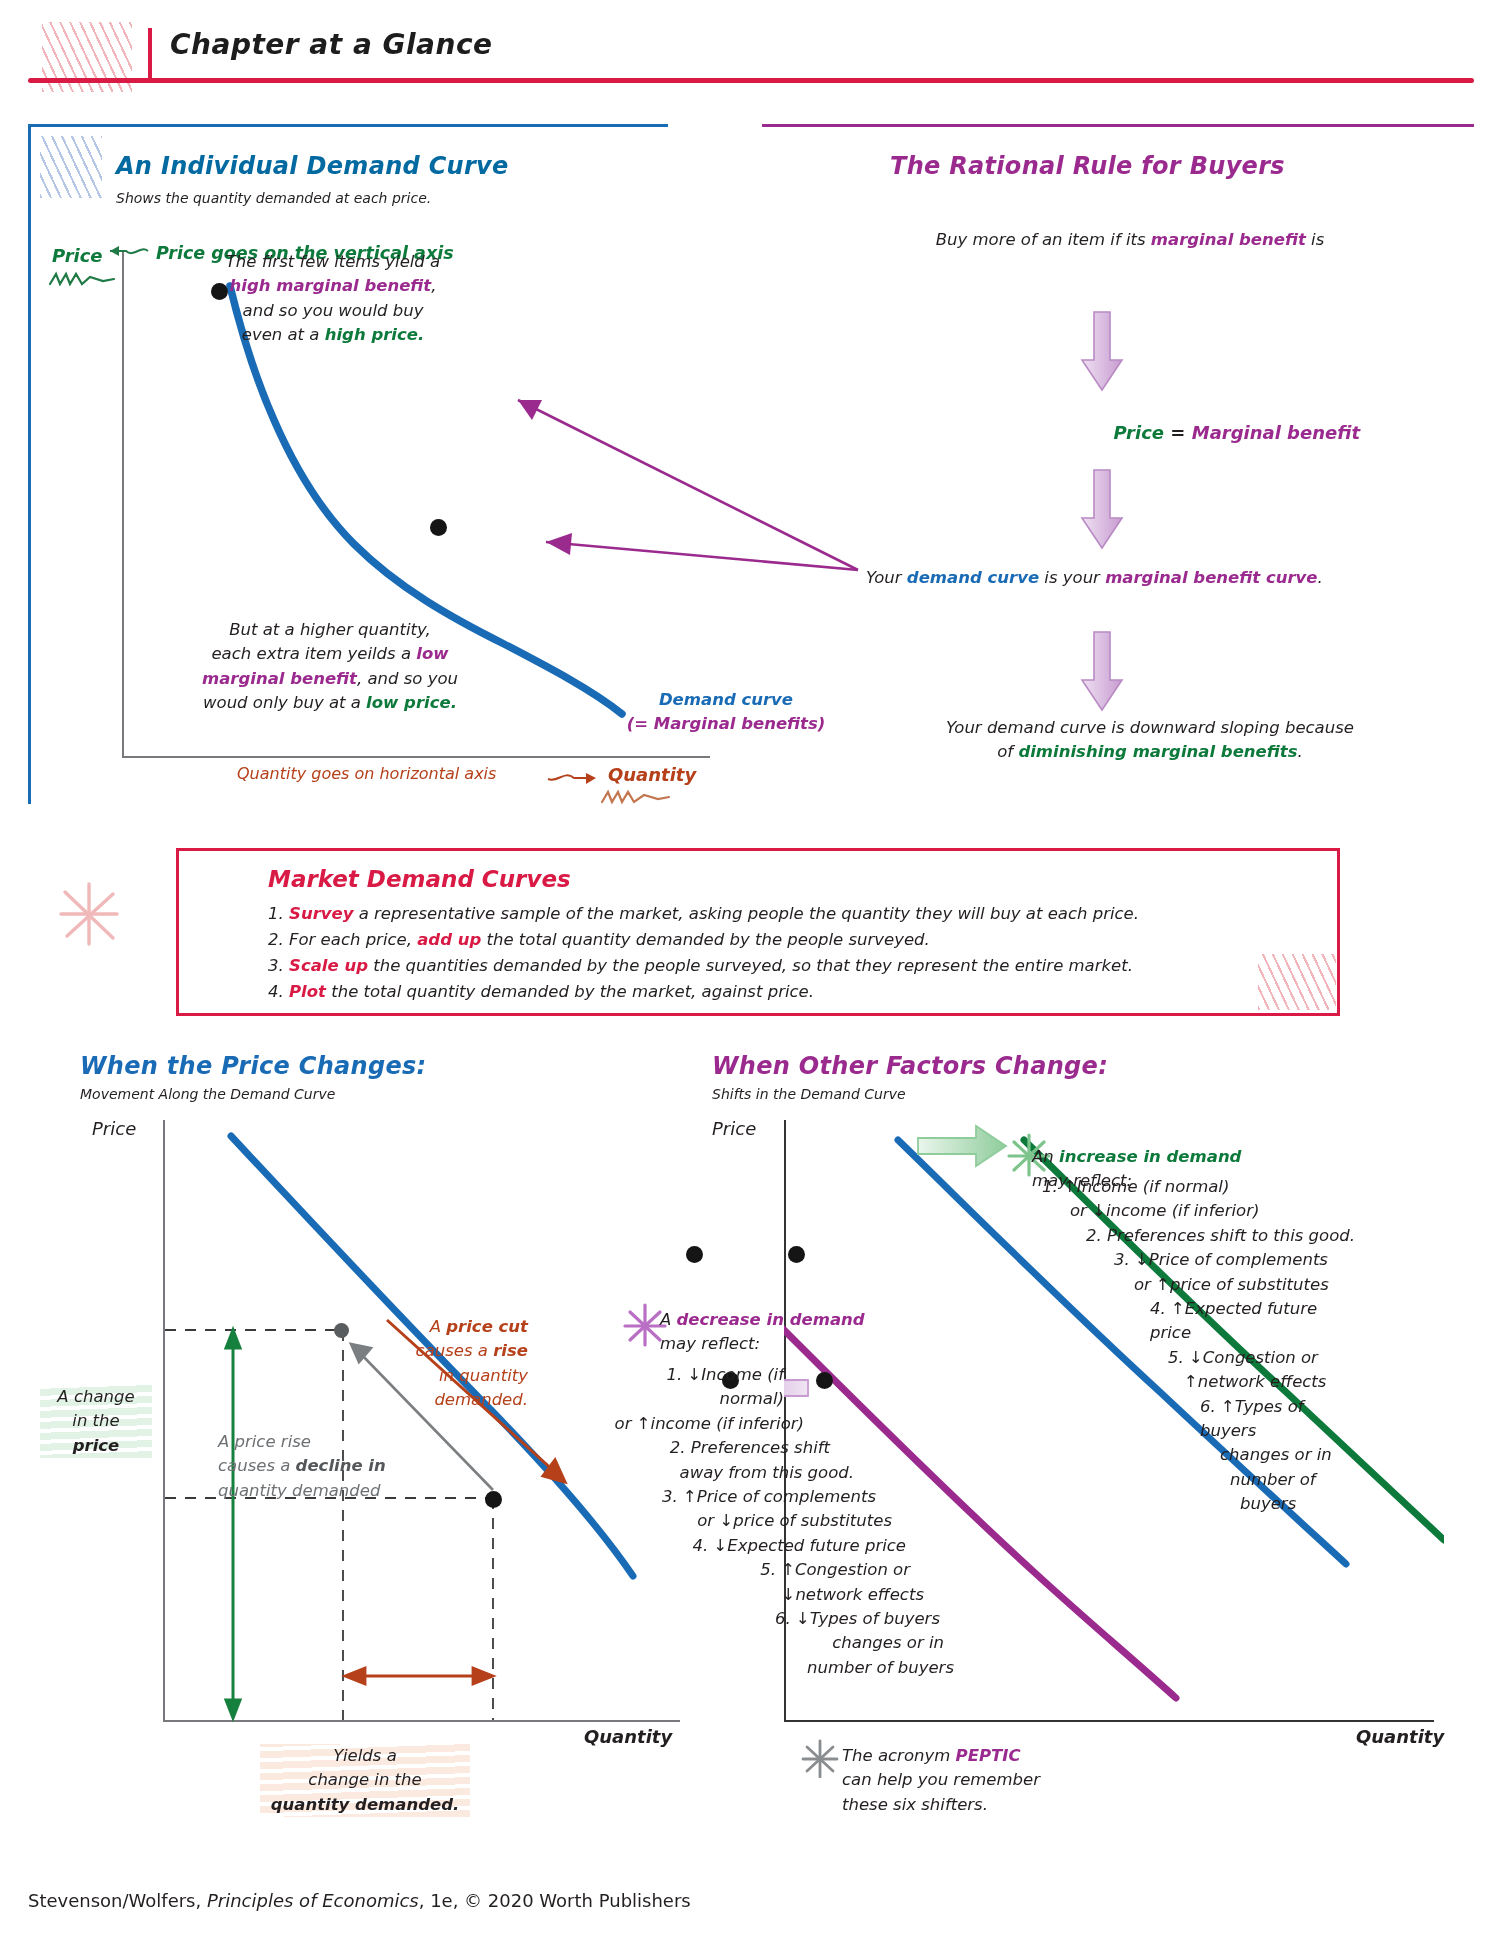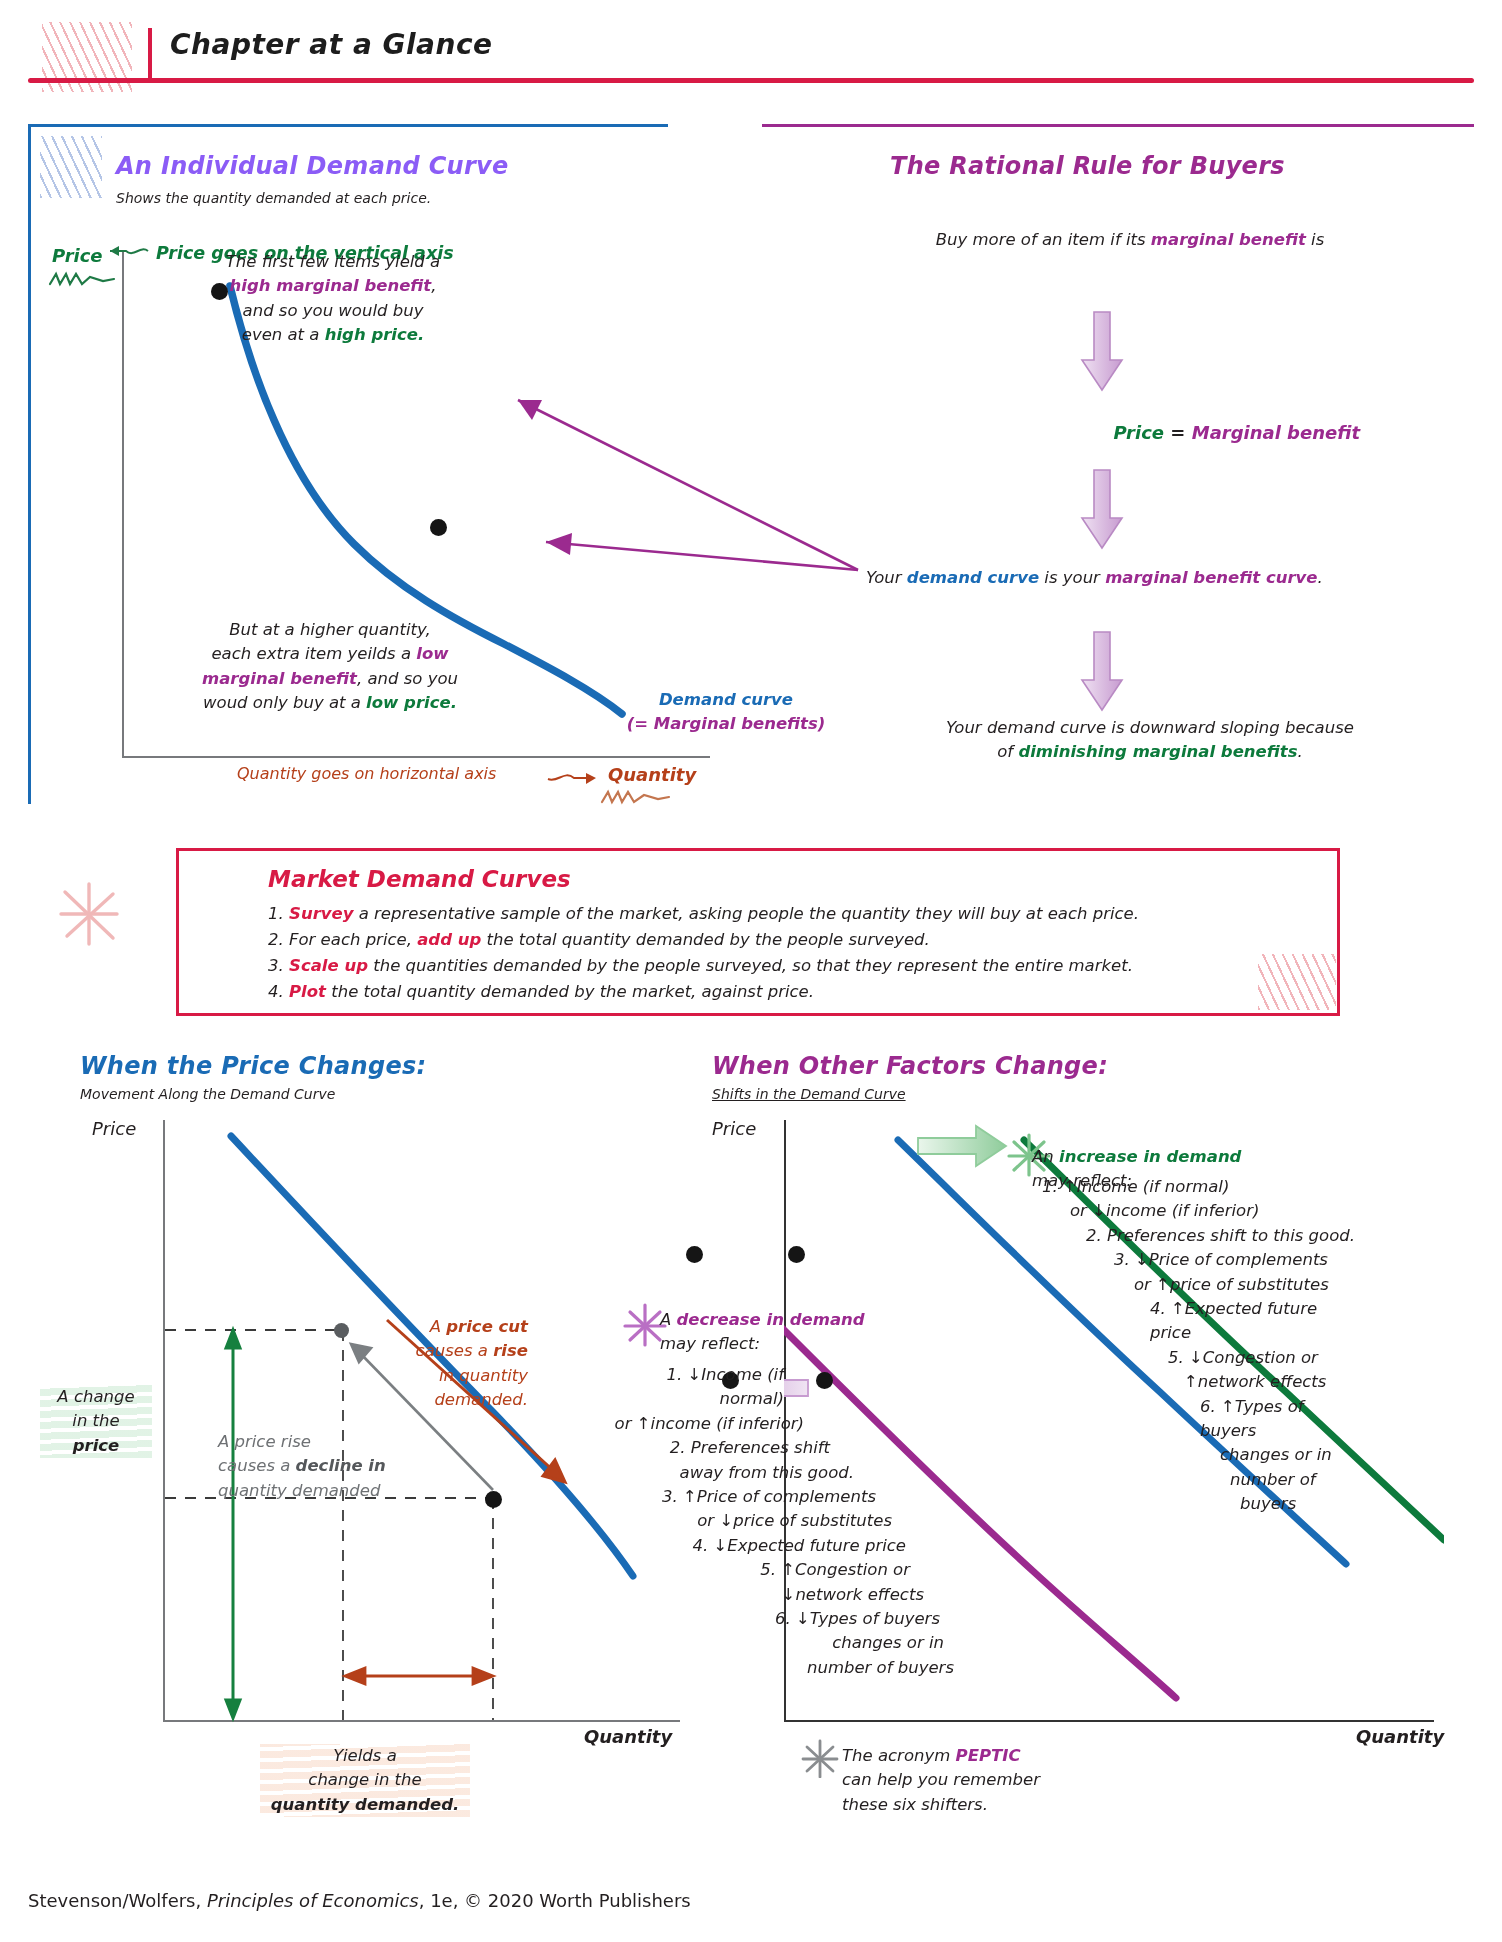--- a/index.html
+++ b/index.html
@@ -18,21 +18,21 @@
 
   
   #panel1-top{left:28px;top:124px;width:640px;height:3px;background:#1a6bb5;}
   #panel1-left{left:28px;top:124px;width:3px;height:680px;background:#1a6bb5;}
   #panel1-hatch{left:40px;top:136px;width:62px;height:62px;}
   #panel2-top{left:762px;top:124px;width:712px;height:3px;background:#9b2a8f;}
 
   
   .h-panel{font-size:24px;font-style:italic;font-weight:700;letter-spacing:.3px;}
   .sub-panel{font-size:14px;font-style:italic;color:#231f20;}
-  #p1-title{left:116px;top:152px;color:#8b5cf6;}
+  #p1-title{left:116px;top:152px;color:#0369a1;}
   #p1-sub{left:116px;top:190px;}
   #p2-title{left:890px;top:152px;color:#9b2a8f;}
 
   
   .c-blue{color:#1a6bb5;} .c-purple{color:#9b2a8f;} .c-green{color:#0d7a3c;}
   .c-red{color:#d81a45;} .c-rust{color:#b5401a;} .c-gray{color:#6e7174;}
   .b{font-weight:700;}
 
   
   #c1-yaxis{left:122px;top:252px;width:2px;height:506px;background:#77797c;}
@@ -47,21 +47,21 @@
   #mdbox{left:176px;top:848px;width:1158px;height:162px;border:3px solid #d81a45;}
   #mdbox-hatch{left:1258px;top:954px;width:78px;height:56px;}
   #md-title{left:268px;top:866px;font-size:23px;font-style:italic;font-weight:700;color:#d81a45;}
   .md-item{font-size:16.5px;font-style:italic;line-height:1.0;}
   #star-left{left:55px;top:880px;}
 
   
   #p3-title{left:80px;top:1052px;color:#1a6bb5;}
   #p3-sub{left:80px;top:1086px;}
   #p4-title{left:712px;top:1052px;color:#9b2a8f;}
-  #p4-sub{left:712px;top:1086px;text-decoration:underline;}
+  #p4-sub{left:712px;top:1086px;}
 
   #c3-yaxis{left:163px;top:1120px;width:2px;height:600px;background:#77797c;}
   #c3-xaxis{left:163px;top:1720px;width:517px;height:2px;background:#77797c;}
   #c4-yaxis{left:784px;top:1120px;width:2px;height:600px;background:#333;}
   #c4-xaxis{left:784px;top:1720px;width:650px;height:2px;background:#333;}
 
   .hl-green{background:repeating-linear-gradient(-2deg,rgba(120,200,140,.22) 0 7px,rgba(255,255,255,0) 7px 11px);}
   .hl-peach{background:repeating-linear-gradient(-2deg,rgba(240,170,130,.25) 0 7px,rgba(255,255,255,0) 7px 11px);}
 
   #footer{left:28px;top:1890px;font-size:18px;color:#231f20;}

